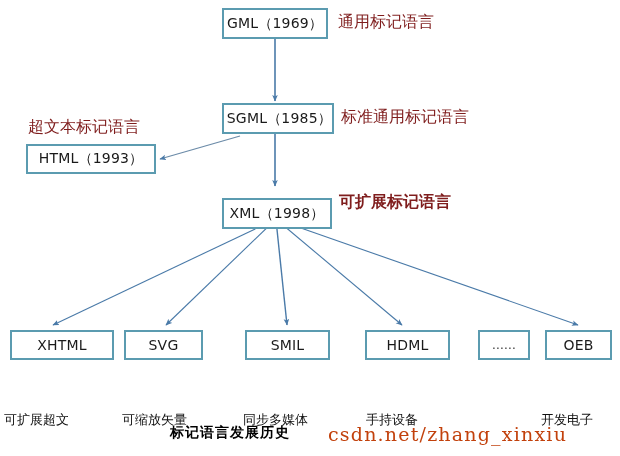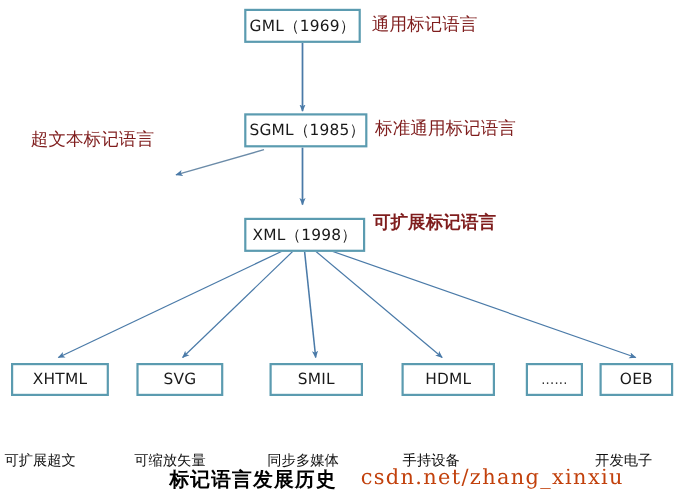--- a/index.html
+++ b/index.html
@@ -56,21 +56,21 @@
     line-height: 19px;
     white-space: pre;
     z-index: 3;
   }
   #chart-title {
     position: absolute;
     left: 0;
     top: 424px;
     width: 460px;
     text-align: center;
-    font-size: 18px;
+    font-size: 14px;
     font-weight: bold;
     color: #000;
     letter-spacing: 1px;
     z-index: 4;
   }
   #watermark {
     position: absolute;
     left: 328px;
     top: 423px;
     font-family: "DejaVu Serif", "Liberation Serif", serif;
@@ -110,27 +110,30 @@
     <span>GML（1969）</span>
   </div>
   <div class="cn-label" style="left:338px; top:13px;">通用标记语言</div>
 
   <div class="node" style="left:222px; top:103px; width:112px; height:31px;justify-content:flex-end;">
     <span>SGML（1985）</span>
   </div>
   <div class="cn-label" style="left:341px; top:108px;">标准通用标记语言</div>
 
   <div class="cn-label" style="left:28px; top:118px;">超文本标记语言</div>
+  <div class="node" style="left:26px; top:144px; width:130px; height:30px;">
+    <span>HTML（1993）</span>
+  </div>
 
   <div class="node" style="left:222px; top:198px; width:110px; height:31px;">
     <span>XML（1998）</span>
   </div>
   <div class="cn-label" style="left:339px; top:193px;font-weight:bold;">可扩展标记语言</div>
 
-  <div class="node" style="left:10px; top:330px; width:89px; height:30px;">
+  <div class="node" style="left:10px; top:330px; width:104px; height:30px;">
     <span>XHTML</span>
   </div>
   <div class="leaf-desc" style="left:4px; top:372px;">
     <div>可扩展超文</div>
     
   </div>
 
   <div class="node" style="left:124px; top:330px; width:79px; height:30px;">
     <span>SVG</span>
   </div>

